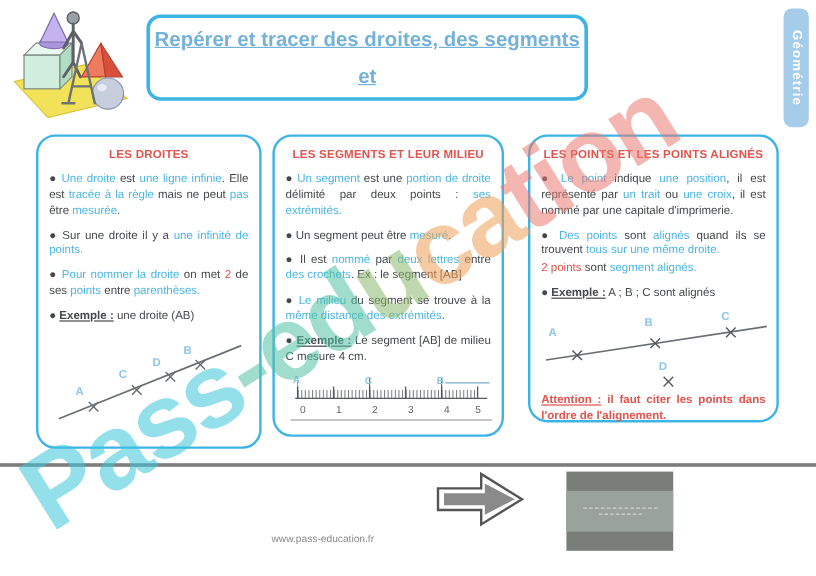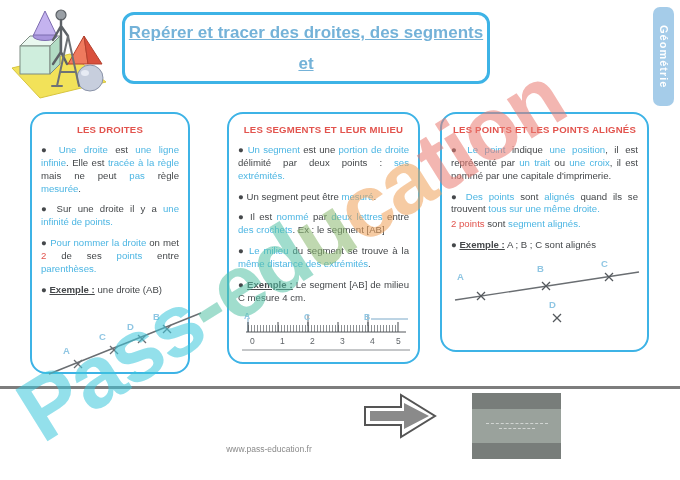--- a/index.html
+++ b/index.html
@@ -13,21 +13,21 @@
     color:#74b2d8;font-weight:bold;font-size:17px;line-height:1.85;text-align:center;background:#fff;text-decoration:underline;}
 
   
   .tab{position:absolute;right:6px;top:7px;width:21px;height:99px;background:#a5cce9;
     border-radius:7px;color:#fff;font-weight:bold;font-size:11px;letter-spacing:1px;
     writing-mode:vertical-rl;display:flex;align-items:center;justify-content:center;}
 
   
   .card{position:absolute;border:2.5px solid #3db3e6;border-radius:16px;box-sizing:border-box;
     padding:8px 9px 6px;background:transparent;}
-  .card.c1{left:30px;top:112px;width:160px;height:262px;}
+  .card.c1{left:30px;top:112px;width:188px;height:262px;}
   .card.c2{left:227px;top:112px;width:193px;height:252px;}
   .card.c3{left:440px;top:112px;width:209px;height:240px;}
   .card h3{margin:2px 0 9px;font-size:9.6px;color:#e2544e;text-align:center;letter-spacing:.2px;}
   .card p{margin:0 0 8px;font-size:9.6px;line-height:1.34;text-align:justify;color:#45484b;}
   .card p.tight{margin-top:-6px;}
   .card p.attn{margin-top:4px;}
 
   .s-d{color:#45484b;}
   .s-b{color:#4db6e3;}
   .s-r{color:#e2544e;}
@@ -85,21 +85,21 @@
   </div>
 
   <div class="title-box">
     <div>Repérer et tracer des droites, des segments et</div>
   </div>
 
   <div class="tab">Géométrie</div>
 
   <div class="card c1">
     <h3>LES DROITES</h3>
-    <p><span class="s-d">● </span><span class="s-b">Une droite</span><span class="s-d"> est </span><span class="s-b">une ligne infinie</span><span class="s-d">. Elle est </span><span class="s-b">tracée à la règle</span><span class="s-d"> mais ne peut </span><span class="s-b">pas</span><span class="s-d"> règle </span><span class="s-b">mesurée</span><span class="s-d">.</span></p>
+    <p><span class="s-d">● </span><span class="s-b">Une droite</span><span class="s-d"> est </span><span class="s-b">une ligne infinie</span><span class="s-d">. Elle est </span><span class="s-b">tracée à la règle</span><span class="s-d"> mais ne peut </span><span class="s-b">pas</span><span class="s-d"> être </span><span class="s-b">mesurée</span><span class="s-d">.</span></p>
     <p><span class="s-d">● Sur une droite il y a </span><span class="s-b">une infinité de points.</span></p>
     <p><span class="s-d">● </span><span class="s-b">Pour nommer la droite</span><span class="s-d"> on met </span><span class="s-r">2</span><span class="s-d"> de ses </span><span class="s-b">points</span><span class="s-d"> entre </span><span class="s-b">parenthèses.</span></p>
     <p><span class="s-d">● </span><span class="s-bu">Exemple :</span><span class="s-d"> une droite (AB)</span></p>
     <svg class="diag" width="165" height="76" viewBox="0 0 165 76">
       <line x1="8" y1="70" x2="160" y2="9" stroke="#6a6e72" stroke-width="1.4"></line>
       <g stroke="#6a6e72" stroke-width="1.2">
         <line x1="33" y1="56" x2="41" y2="64"></line>
           <line x1="33" y1="64" x2="41" y2="56"></line>
         <line x1="69" y1="42" x2="77" y2="50"></line>
           <line x1="69" y1="50" x2="77" y2="42"></line>
@@ -175,20 +175,21 @@
         <line x1="102" y1="54" x2="110" y2="62"></line>
           <line x1="102" y1="62" x2="110" y2="54"></line>
       </g>
       <g fill="#8fc6e3" font-size="9.5" font-weight="bold">
         <text x="6" y="20">A</text>
         <text x="86" y="12">B</text>
         <text x="150" y="7">C</text>
         <text x="98" y="48">D</text>
       </g>
     </svg>
+    <p class="attn"><span class="s-ru">Attention :</span><span class="s-rb"> il faut citer les points dans l'ordre de l'alignement.</span></p>
   </div>
 
   <div class="watermark"><span class="s-w1">P</span><span class="s-w1">a</span><span class="s-w1">s</span><span class="s-w1">s</span><span class="s-w2">-</span><span class="s-w2">e</span><span class="s-w2">d</span><span class="s-w3">u</span><span class="s-w4">c</span><span class="s-w4">a</span><span class="s-w5">t</span><span class="s-w5">i</span><span class="s-w5">o</span><span class="s-w5">n</span></div>
 
   <div class="divider"></div>
 
   <div class="arrow">
     <svg width="74" height="50" viewBox="0 0 74 50">
       <polygon points="2,16 38,16 38,4 72,25 38,46 38,34 2,34" fill="none" stroke="#555" stroke-width="2"></polygon>
       <polygon points="7,20 41,20 41,12 66,25 41,38 41,30 7,30" fill="#8a8a8a"></polygon>

